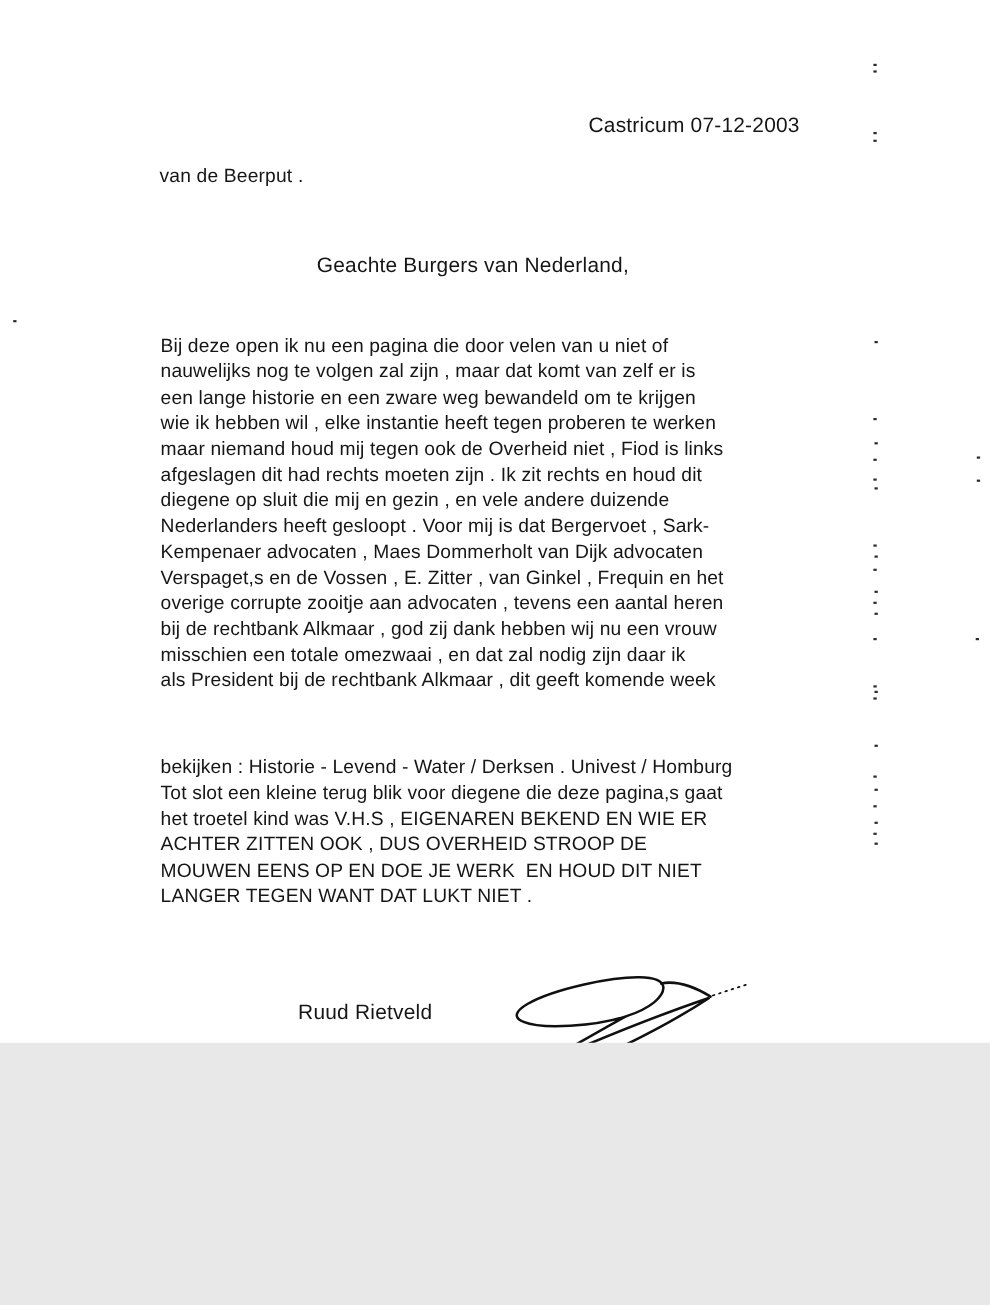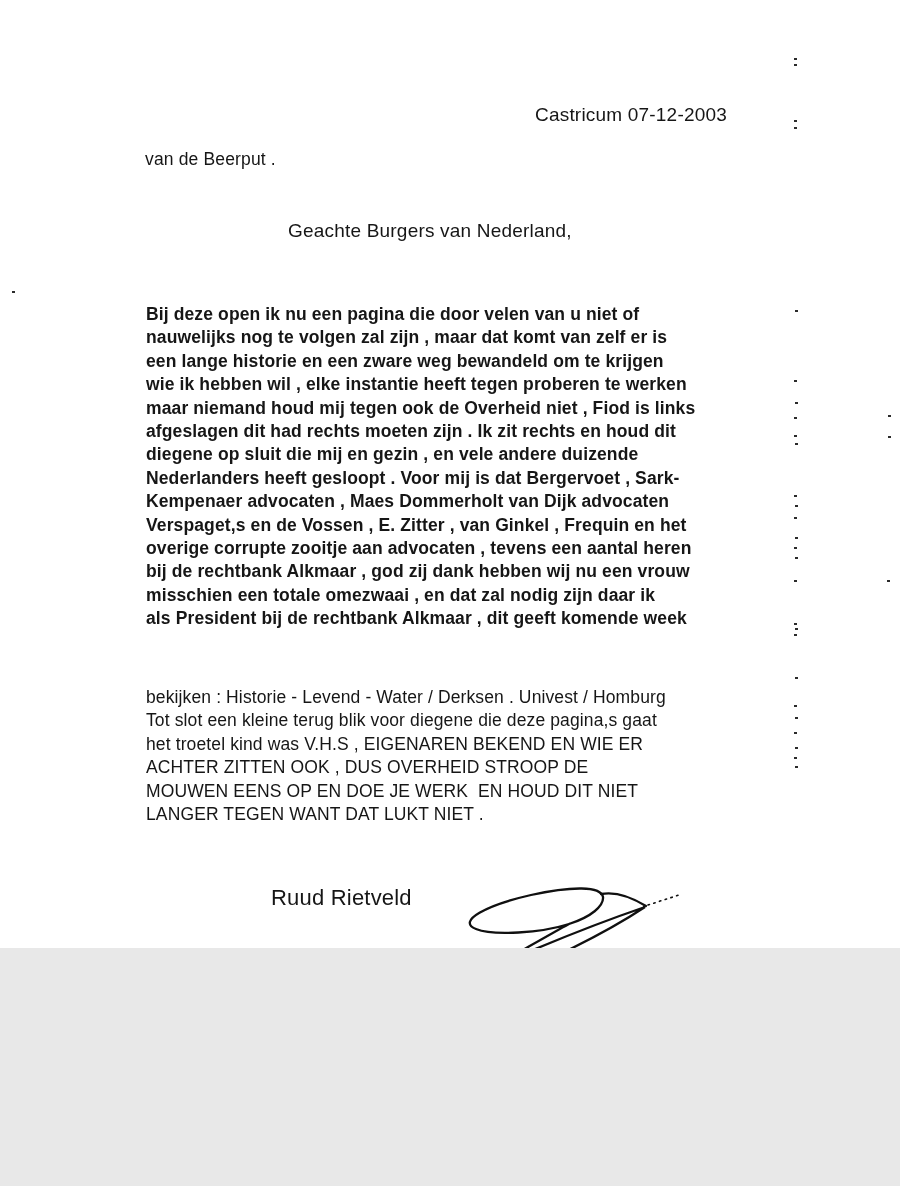--- a/index.html
+++ b/index.html
@@ -1,28 +1,28 @@
 <!DOCTYPE html>
 <html><head>
 <meta charset="utf-8">
 <style>
   html,body{margin:0;padding:0;}
   body{width:900px;height:1186px;background:#e8e8e8;font-family:"Liberation Sans",sans-serif;}
   .page{position:relative;width:900px;height:948px;background:#ffffff;overflow:hidden;color:#161616;}
 
   .date{position:absolute;left:535px;top:104px;font-size:19px;letter-spacing:.2px;}
   .subject{position:absolute;left:145px;top:148px;font-size:17.5px;line-height:23px;letter-spacing:.15px;}
-  .salutation{position:absolute;left:288px;top:220px;font-size:19px;letter-spacing:.2px;}
+  .salutation{position:absolute;left:288px;top:231px;font-size:19px;letter-spacing:.2px;}
 
   .para{position:absolute;left:146px;font-size:17.5px;letter-spacing:.12px;}
   .para .tline{white-space:pre;line-height:23.4px;height:23.4px;}
-  .p1{top:303px;width:640px;font-weight:bold;}
+  .p1{top:303px;width:640px;}
   .p2{top:686px;width:660px;}
 
-  .signer{position:absolute;left:271px;top:885px;font-size:22px;letter-spacing:.2px;}
+  .signer{position:absolute;left:271px;top:910px;font-size:19px;letter-spacing:.2px;}
   .sig{position:absolute;left:345px;top:880px;width:345px;height:170px;}
 
   .fax{position:absolute;transform:rotate(180deg);font-family:"DejaVu Sans Mono","Liberation Mono",monospace;
        font-weight:700;font-size:14px;color:#000;white-space:pre;letter-spacing:.5px;}
   .fax-pag{left:56px;top:1160px;}
   .fax-num{left:288px;top:1160px;}
   .fax-date{left:702px;top:1160px;}
 
   .perforation{position:absolute;left:0;top:1180px;width:900px;height:3px;
        background-image:repeating-linear-gradient(to right,#1c1c1c 0 2px,transparent 2px 5px);}

